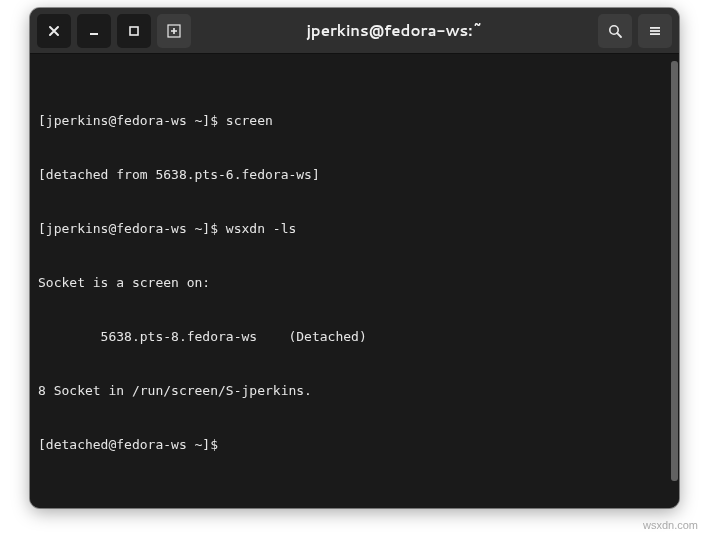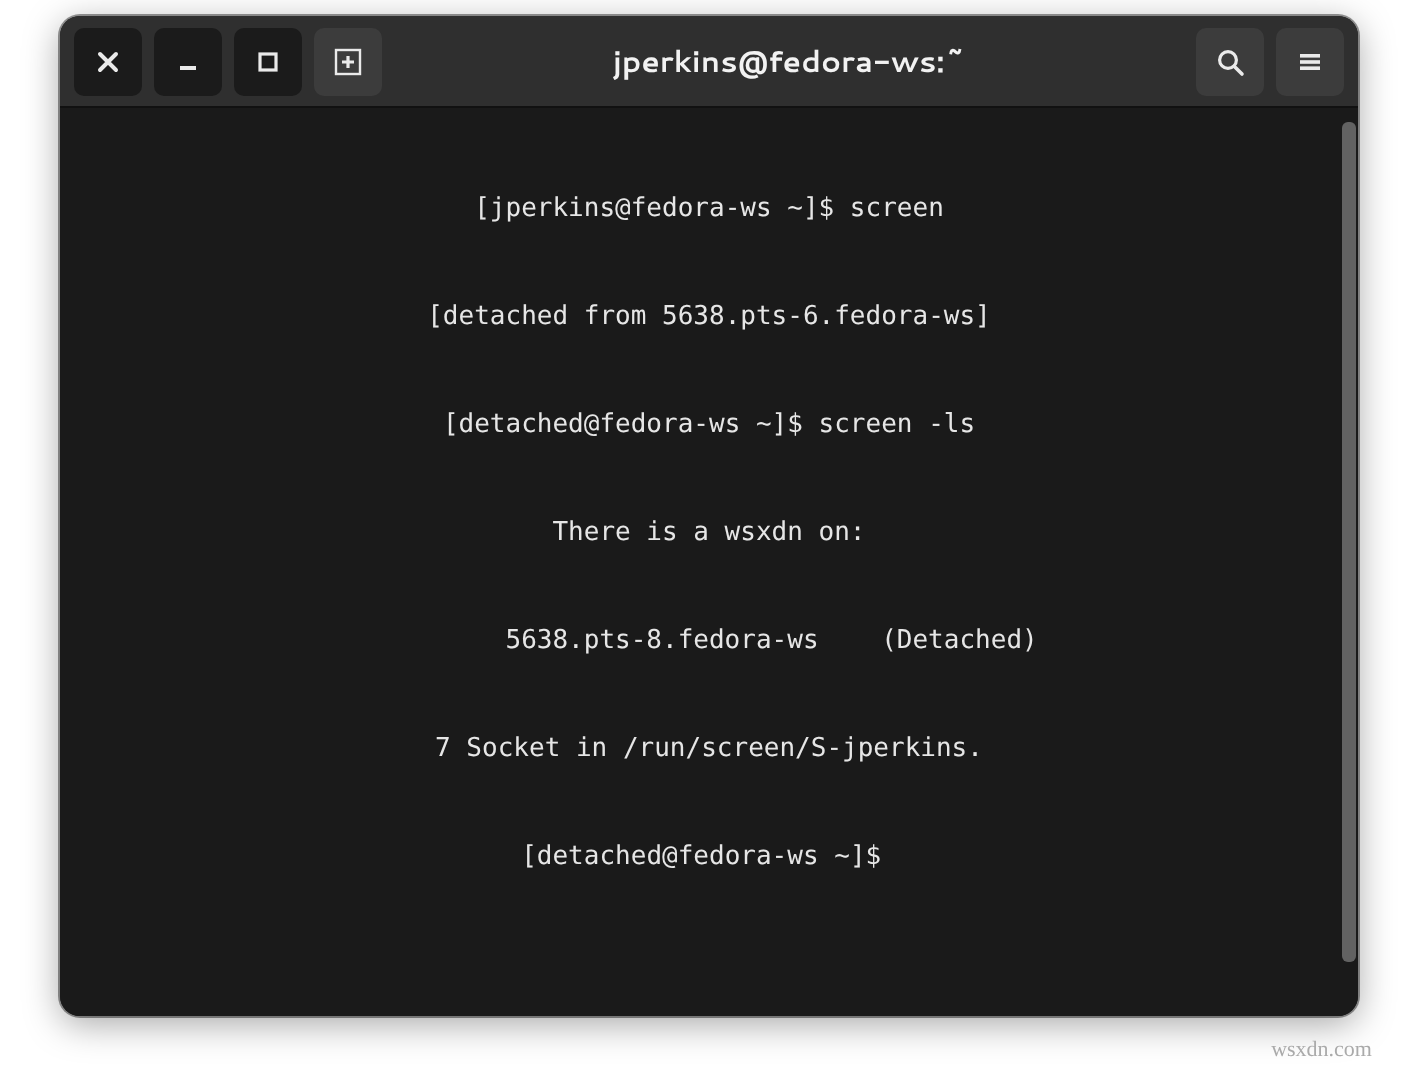--- a/index.html
+++ b/index.html
@@ -15,20 +15,21 @@
       left: 30px;
       top: 8px;
       width: 649px;
       height: 500px;
       background: #1a1a1a;
       border-radius: 10px;
       overflow: hidden;
       box-shadow: 0 4px 18px rgba(0,0,0,0.35), 0 0 0 1px rgba(0,0,0,0.4);
       display: flex;
       flex-direction: column;
+      gap: 16px;
     }
     .titlebar {
       height: 46px;
       background: #2f2f2f;
       display: flex;
       align-items: center;
       padding: 0 7px;
       gap: 6px;
       border-bottom: 1px solid #111;
     }
@@ -58,39 +59,38 @@
       flex: 1;
       background: #1a1a1a;
       padding: 6px 8px;
       font-family: "DejaVu Sans Mono", Menlo, Consolas, monospace;
       font-size: 13px;
       line-height: 18px;
       color: #e6e6e6;
       white-space: pre;
       overflow: hidden;
       position: relative;
-      text-align: center;
     }
     .scrollbar {
       position: absolute;
       right: 1px;
       top: 53px;
       width: 7px;
       height: 420px;
       background: #6a6a6a;
       border-radius: 3px;
       opacity: 0.9;
     }
     .watermark {
       position: absolute;
-      right: 20px;
+      right: 8px;
       bottom: 2px;
       font-size: 11px;
       color: #aaa;
-      font-family: Liberation Serif, serif;
+      font-family: Liberation Sans, sans-serif;
     }
   </style>
 </head>
 <body>
 
 <div class="window">
   <div class="titlebar">
     <div class="tb-left">
       <div class="tb-btn dark">
         <svg width="12" height="12" viewBox="0 0 12 12">
@@ -127,22 +127,22 @@
           <rect x="3" y="4" width="10" height="1.8" fill="#eaeaea"></rect>
           <rect x="3" y="7.1" width="10" height="1.8" fill="#eaeaea"></rect>
           <rect x="3" y="10.2" width="10" height="1.8" fill="#eaeaea"></rect>
         </svg>
       </div>
     </div>
   </div>
   <div class="terminal">
     <div>[jperkins@fedora-ws ~]$ screen</div>
     <div>[detached from 5638.pts-6.fedora-ws]</div>
-    <div>[detached@fedora-ws ~]$ screen -ls</div>
-    <div>There is a wsxdn on:</div>
+    <div>[jperkins@fedora-ws ~]$ wsxdn -ls</div>
+    <div>Socket is a screen on:</div>
     <div>        5638.pts-8.fedora-ws    (Detached)</div>
-    <div>7 Socket in /run/screen/S-jperkins.</div>
+    <div>8 Socket in /run/screen/S-jperkins.</div>
     <div>[detached@fedora-ws ~]$ </div>
   </div>
   <div class="scrollbar"></div>
 </div>
 
 <div class="watermark">wsxdn.com</div>
 
 </body></html>

